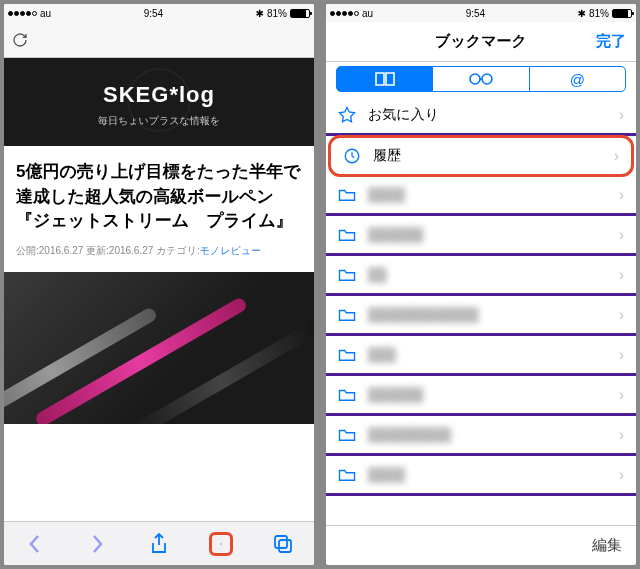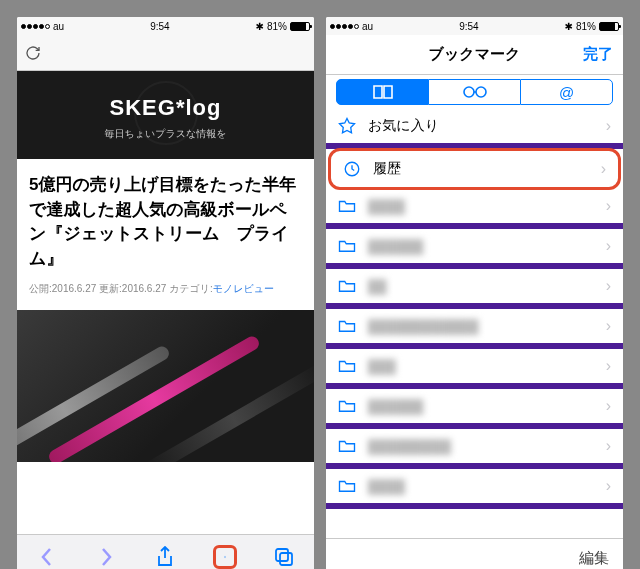--- a/index.html
+++ b/index.html
@@ -1,17 +1,17 @@
 <!DOCTYPE html>
 <html><head>
 <meta charset="utf-8">
 <style>
   * { margin: 0; padding: 0; box-sizing: border-box; }
   body { font-family: -apple-system, "Hiragino Sans", sans-serif; background: #888; }
-  .wrap { display: flex; gap: 12px; padding: 17px; width: 640px; height: 569px; }
+  .wrap { display: flex; gap: 12px; padding: 4px; width: 640px; height: 569px; }
   .phone { width: 314px; height: 561px; background: #fff; border-radius: 2px; overflow: hidden; display: flex; flex-direction: column; position: relative; }
   
   .status { height: 18px; background: #f7f7f7; display: flex; align-items: center; justify-content: space-between; font-size: 10px; padding: 0 4px; color: #000; }
   .status-left, .status-right { display: flex; align-items: center; gap: 3px; }
   .dots { display: flex; gap: 1px; }
   .dot { width: 5px; height: 5px; border-radius: 50%; border: 0.5px solid #000; }
   .dot.fill { background: #000; }
   .batt { width: 20px; height: 9px; border: 1px solid #000; border-radius: 2px; position: relative; }
   .batt::after { content: ""; position: absolute; right: -3px; top: 2px; width: 2px; height: 3px; background: #000; border-radius: 0 1px 1px 0; }
   .batt-fill { background: #000; height: 100%; width: 81%; }
@@ -40,21 +40,21 @@
   
   .nav { height: 40px; display: flex; align-items: center; justify-content: center; position: relative; border-bottom: 1px solid #c9c9c9; }
   .nav-title { font-size: 15px; font-weight: 600; }
   .nav-done { position: absolute; right: 10px; color: #007aff; font-size: 15px; font-weight: 600; }
   .seg { height: 34px; display: flex; padding: 4px 10px; gap: 0; }
   .seg-item { flex: 1; border: 1px solid #007aff; display: flex; align-items: center; justify-content: center; height: 26px; }
   .seg-item:first-child { border-radius: 5px 0 0 5px; background: #007aff; }
   .seg-item:nth-child(2) { border-left: none; border-right: none; }
   .seg-item:last-child { border-radius: 0 5px 5px 0; }
   .list { flex: 1; overflow: hidden; }
-  .row { height: 40px; display: flex; align-items: center; padding: 0 12px; border-bottom: 6px solid #4c1d95; gap: 12px; position: relative; }
+  .row { height: 40px; display: flex; align-items: center; padding: 0 12px; border-bottom: 3px solid #4c1d95; gap: 12px; position: relative; }
   .row-label { font-size: 14px; color: #000; }
   .row-blur { filter: blur(3px); color: #bbb; font-size: 13px; }
   .chev { margin-left: auto; color: #c7c7cc; font-size: 16px; }
   .row.hl { border: 3px solid #e34a2e; margin: -1px 2px; border-radius: 12px; height: 42px; }
   .edit-bar { height: 40px; border-top: 1px solid #c9c9c9; display: flex; align-items: center; justify-content: flex-end; padding: 0 14px; color: #404040; font-size: 15px; }
   svg { display: block; }
 </style>
 </head>
 <body>
 

